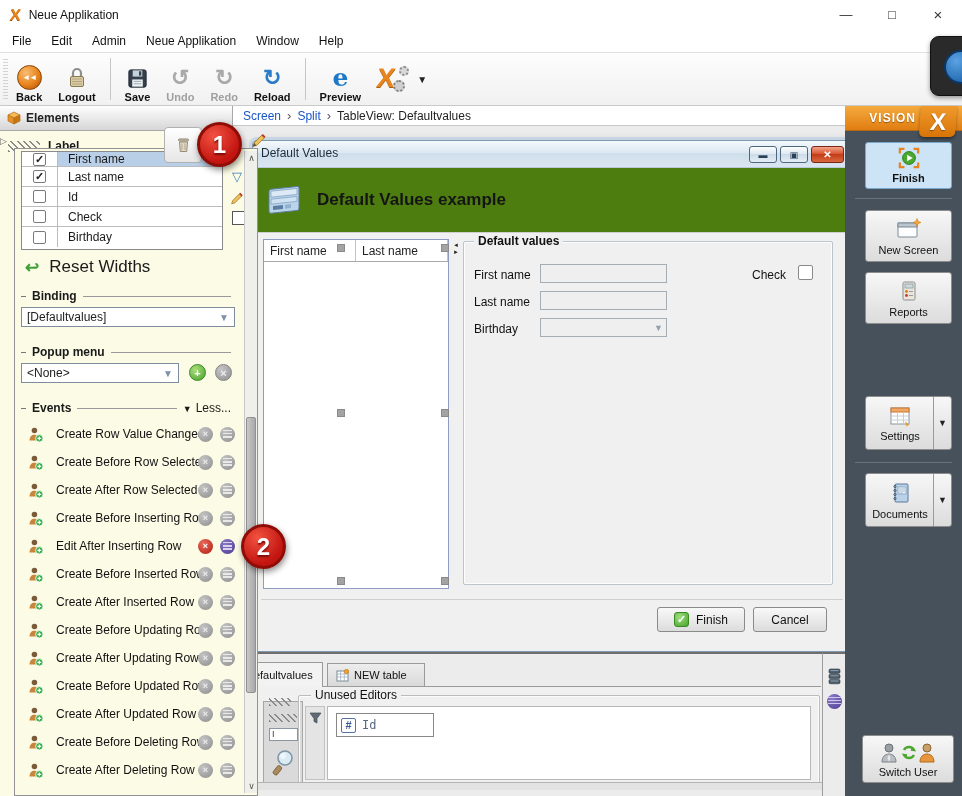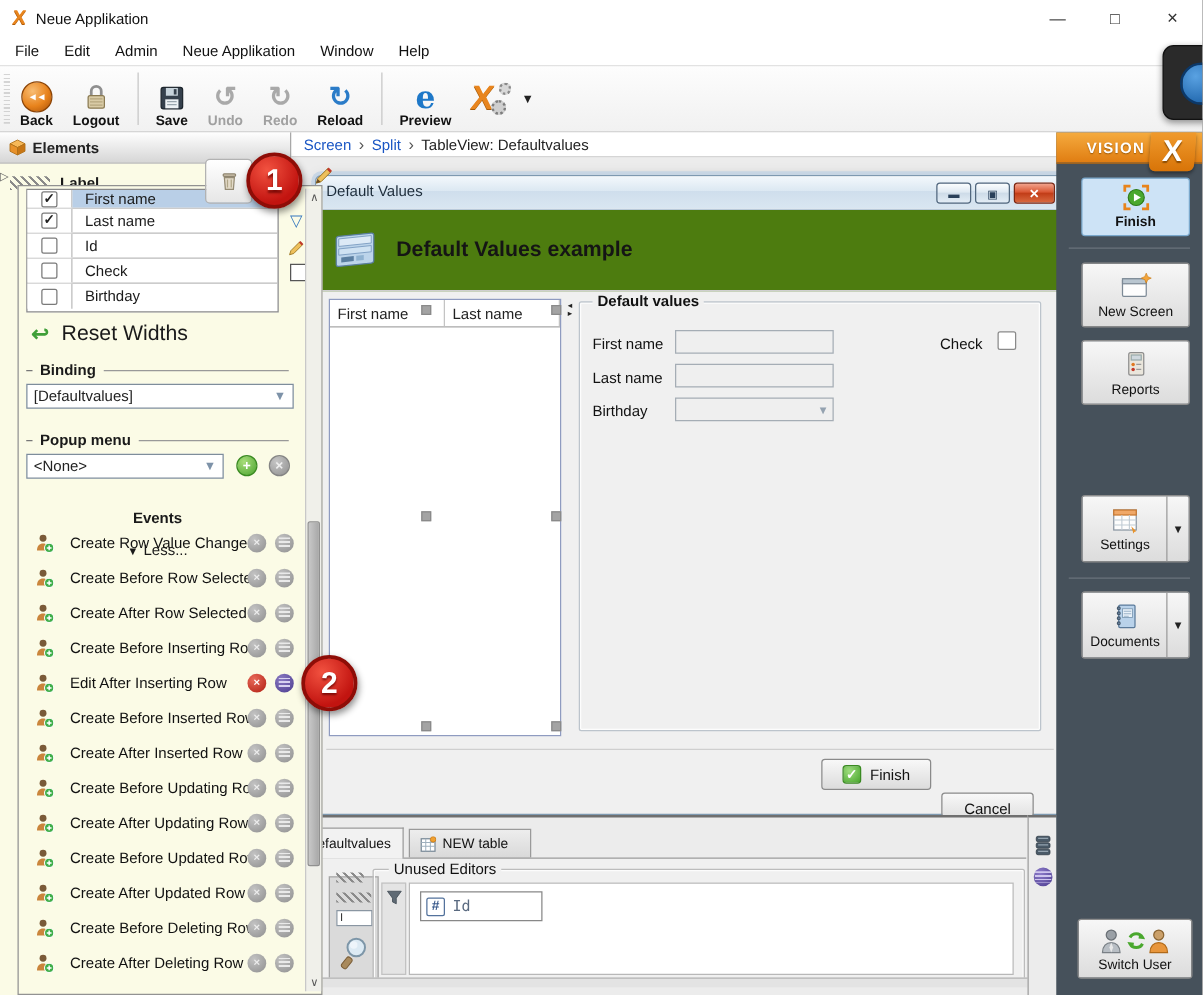--- a/index.html
+++ b/index.html
@@ -295,21 +295,21 @@
       </div>
       <span class="frm-label" style="left:288px;top:26px;">Check</span>
       <span class="fcheck" style="left:334px;top:23px;"></span>
     </div>
 
     <div class="dv-footline"></div>
     <div class="wbtn" style="left:404px;width:88px;">
       <span class="chk-ic">✓</span>
       <span>Finish</span>
     </div>
-    <div class="wbtn" style="left:500px;width:74px;margin-top:27px;">
+    <div class="wbtn" style="left:500px;width:74px;">
       <span>Cancel</span>
     </div>
   </div>
 
   <div class="bottom-panel">
     <div class="btab active" style="left:4px;width:86px;">
       <span>Defaultvalues</span>
     </div>
     <div class="btab idle" style="left:94px;width:98px;">
       <svg width="13" height="13" viewBox="0 0 13 13">
@@ -444,21 +444,21 @@
         <span class="stitle">Popup menu</span>
         <span class="line"></span>
     </div>
     <div class="ovselect" style="left:6px;top:214px;width:158px;">
       <span>&lt;None&gt;</span>
       <span class="chev">▼</span>
     </div>
     <span class="circ plus" style="left:174px;top:215px;">+</span>
     <span class="circ gray" style="left:200px;top:215px;">×</span>
 
-    <div class="sect" style="top:252px;flex-direction:column;">
+    <div class="sect" style="top:252px;">
       <span class="dash"></span>
         <span class="stitle">Events</span>
         <span class="line"></span>
       <span class="less"><span class="tri">▼</span><span>Less...</span></span>
     </div>
 
     <div class="event-row" style="top:274px;">
       <svg class="ev-person" width="17" height="17" viewBox="0 0 16 16">
           <circle cx="7" cy="4.3" r="2.6" fill="#7a5a38"></circle>
           <path d="M2.4 13.6c0-3.4 2-5.3 4.6-5.3s4.6 1.9 4.6 5.3z" fill="#ca853c"></path>

